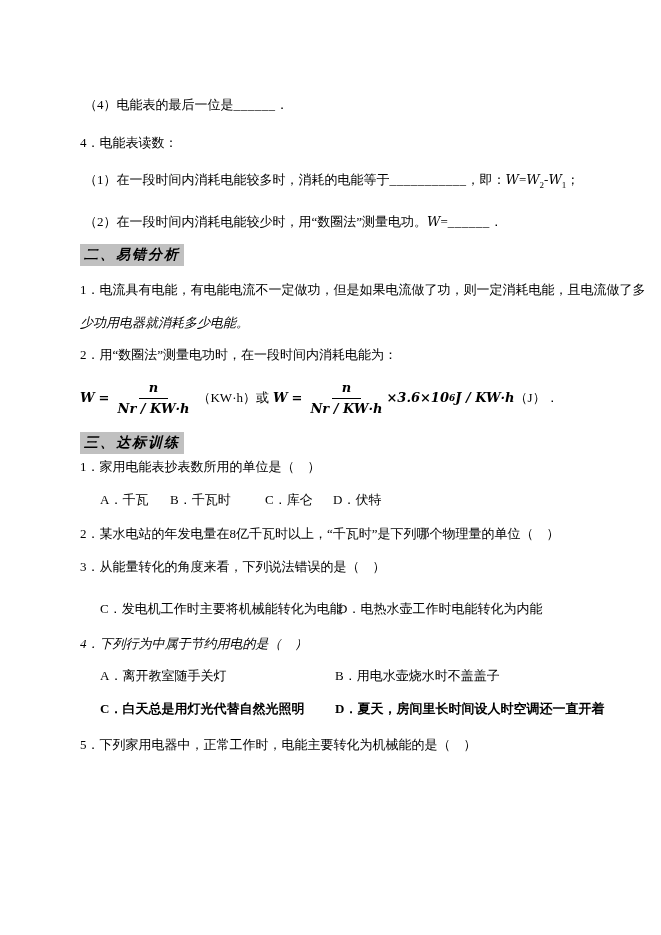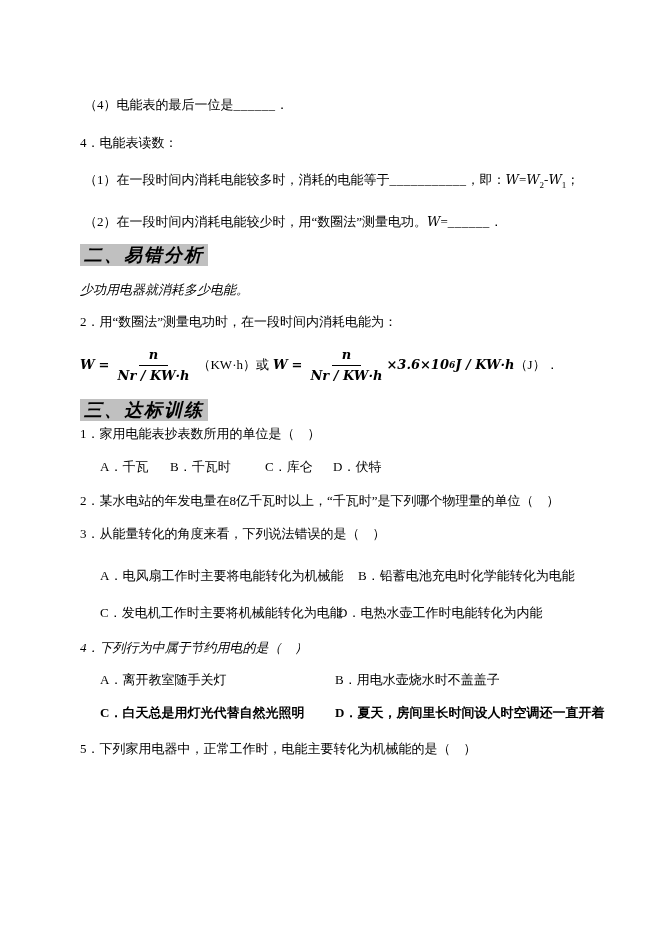--- a/index.html
+++ b/index.html
@@ -19,21 +19,21 @@
   .ind{padding-left:4px;}
   .blank{letter-spacing:0.5px;}
   .v{font-style:italic;font-family:"DejaVu Serif","Liberation Serif",serif;}
   sub{font-size:9px;line-height:0;}
   sup{font-size:9px;line-height:0;}
   .heading{
     display:inline-block;
     background:#c0c0c0;
     font-weight:bold;
     font-style:italic;
-    font-size:18px;
+    font-size:14px;
     letter-spacing:2px;
     padding:2px 4px;
   }
   
   .formula-row{
     display:flex;
     align-items:center;
     height:44px;
     margin-bottom:12px;
     white-space:nowrap;
@@ -72,20 +72,21 @@
   <div class="ln ind mb20"><span>（4）电能表的最后一位是</span><span class="blank">______</span><span>．</span></div>
 
   <div class="ln mb19"><span>4．电能表读数：</span></div>
 
   <div class="ln ind mb24"><span>（1）在一段时间内消耗电能较多时，消耗的电能等于</span><span class="blank">___________</span><span>，即：</span><span class="v">W</span><span>=</span><span class="v">W</span><sub>2</sub><span>-</span><span class="v">W</span><sub>1</sub><span>；</span></div>
 
   <div class="ln ind mb13"><span>（2）在一段时间内消耗电能较少时，用“数圈法”测量电功。</span><span class="v">W</span><span>=</span><span class="blank">______</span><span>．</span></div>
 
   <div class="ln mb15"><span class="heading">二、易错分析</span></div>
 
+  <div class="ln mb15"><span>1．电流具有电能，有电能电流不一定做功，但是如果电流做了功，则一定消耗电能，且电流做了多</span></div>
   <div class="ln mb14"><span>少功用电器就消耗多少电能。</span></div>
   <div class="ln mb12"><span>2．用“数圈法”测量电功时，在一段时间内消耗电能为：</span></div>
 
   <div class="formula-row">
     <span class="bf">W</span>
     <span class="bf mid">=</span>
     <span class="frac">
         <span class="num bf">n</span>
         <span class="den bf">Nr / KW·h</span>
       </span>
@@ -103,24 +104,20 @@
   </div>
 
   <div class="ln mb4"><span class="heading">三、达标训练</span></div>
 
   <div class="ln mb15"><span>1．家用电能表抄表数所用的单位是（　）</span></div>
   <div class="ln opts mb16"><span class="optcell w70">A．千瓦</span><span class="optcell w95">B．千瓦时</span><span class="optcell w68">C．库仑</span><span class="optcell">D．伏特</span></div>
 
   <div class="ln mb15"><span>2．某水电站的年发电量在8亿千瓦时以上，“千瓦时”是下列哪个物理量的单位（　）</span></div>
 
   <div class="ln mb24"><span>3．从能量转化的角度来看，下列说法错误的是（　）</span></div>
-  <div class="optrow mb19">
-      <span class="l lw258">A．电风扇工作时主要将电能转化为机械能</span>
-      <span>B．铅蓄电池充电时化学能转化为电能</span>
-    </div>
   <div class="optrow mb17">
       <span class="l lw238">C．发电机工作时主要将机械能转化为电能</span>
       <span>D．电热水壶工作时电能转化为内能</span>
     </div>
 
   <div class="ln mb14"><span>4．下列行为中属于节约用电的是（　）</span></div>
   <div class="optrow mb15">
       <span class="l lw235">A．离开教室随手关灯</span>
       <span>B．用电水壶烧水时不盖盖子</span>
     </div>

